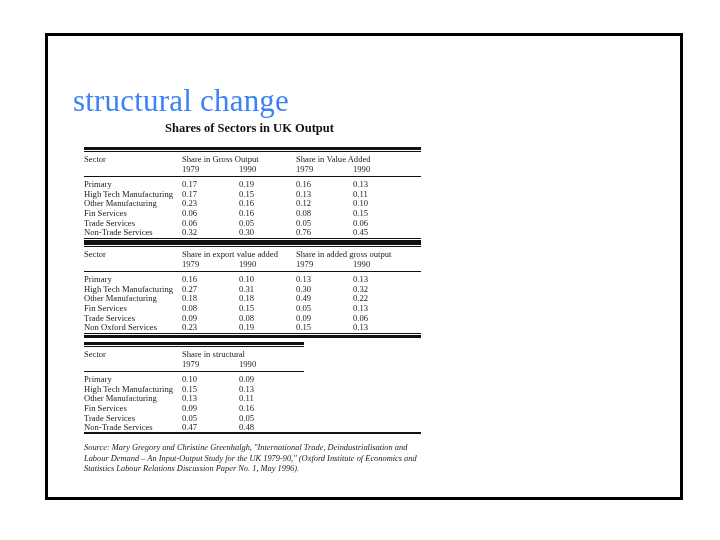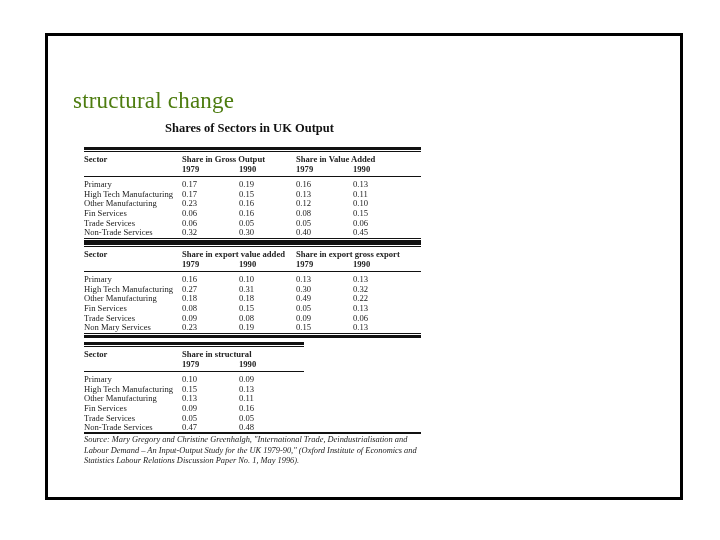--- a/index.html
+++ b/index.html
@@ -5,47 +5,47 @@
     html, body { margin: 0; padding: 0; }
     body {
       width: 720px; height: 540px; background: #ffffff; position: relative; overflow: hidden;
       font-family: "Liberation Serif", "DejaVu Serif", serif; color: #111;
     }
     .frame {
       position: absolute; left: 45px; top: 33px; width: 632px; height: 461px;
       border: 3px solid #000;
     }
     .slide-title {
-      position: absolute; left: 73px; top: 84px; font-size: 23px; line-height: 34px;
-      letter-spacing: 0.2px; color: #4d7c0f;
+      position: absolute; left: 73px; top: 84px; font-size: 31px; line-height: 34px;
+      letter-spacing: 0.2px; color: #3b82f6;
     }
     .table-caption {
       position: absolute; left: 165px; top: 121px; font-size: 12.5px; font-weight: bold;
     }
     .tbl {
       position: absolute; left: 84px; font-size: 8.6px; line-height: 9.6px; color: #222;
     }
     .tbl .topline { border-top: 3px solid #111; }
     .tbl .topline2 { border-top: 1px solid #111; margin-top: 1px; }
     .tbl .botline { border-top: 1px solid #111; }
     .tbl .botline2 { border-top: 3px solid #111; margin-top: 1px; }
-    .tbl .hdr { display: flex; padding-top: 3px; font-weight: bold; }
-    .tbl .yrs { display: flex; font-weight: bold; }
+    .tbl .hdr { display: flex; padding-top: 3px; font-weight: normal; }
+    .tbl .yrs { display: flex; font-weight: normal; }
     .tbl .hsep { border-top: 1px solid #111; margin: 2px 0 3px 0; }
     .tbl .row { display: flex; }
     .c-sector { width: 98px; }
     .c-val { width: 57px; }
     .c-grp { width: 114px; white-space: nowrap; }
     .c-grp2 { width: 114px; white-space: nowrap; }
     #t1 { top: 147px; width: 337px; }
     #t2 { top: 242px; width: 337px; }
     #t3 { top: 342px; width: 220px; }
     .source {
       position: absolute; left: 84px; top: 432px; width: 337px; font-size: 8.4px; line-height: 10.5px;
-      font-style: italic; color: #222; border-top: 2px solid #111; padding-top: 1px;
+      font-style: italic; color: #222; border-top: 2px solid #111; padding-top: 9px;
     }
   </style>
 </head>
 <body>
 
 <div class="frame"></div>
 
 <div class="slide-title">structural change</div>
 <div class="table-caption">Shares of Sectors in UK Output</div>
 
@@ -98,35 +98,35 @@
         <span class="c-sector">Trade Services</span>
         <span class="c-val">0.06</span>
         <span class="c-val">0.05</span>
         <span class="c-val">0.05</span>
         <span class="c-val">0.06</span>
       </div>
       <div class="row">
         <span class="c-sector">Non-Trade Services</span>
         <span class="c-val">0.32</span>
         <span class="c-val">0.30</span>
-        <span class="c-val">0.40</span>
+        <span class="c-val">0.76</span>
         <span class="c-val">0.45</span>
       </div>
     </div>
   <div class="botline"></div>
     <div class="botline2"></div>
 </div>
 
 <div class="tbl" id="t2">
   <div class="topline"></div>
     <div class="topline2"></div>
   <div class="hdr">
     <span class="c-sector">Sector</span>
     <span class="c-grp2">Share in export value added</span>
-    <span class="c-grp2">Share in export gross export</span>
+    <span class="c-grp2">Share in added gross output</span>
   </div>
   <div class="yrs">
     <span class="c-sector"></span>
     <span class="c-val">1979</span>
     <span class="c-val">1990</span>
     <span class="c-val">1979</span>
     <span class="c-val">1990</span>
   </div>
   <div class="hsep"></div>
   <div class="rows">
@@ -159,21 +159,21 @@
         <span class="c-val">0.13</span>
       </div>
       <div class="row">
         <span class="c-sector">Trade Services</span>
         <span class="c-val">0.09</span>
         <span class="c-val">0.08</span>
         <span class="c-val">0.09</span>
         <span class="c-val">0.06</span>
       </div>
       <div class="row">
-        <span class="c-sector">Non Mary Services</span>
+        <span class="c-sector">Non Oxford Services</span>
         <span class="c-val">0.23</span>
         <span class="c-val">0.19</span>
         <span class="c-val">0.15</span>
         <span class="c-val">0.13</span>
       </div>
     </div>
   <div class="botline"></div>
     <div class="botline2"></div>
 </div>
 

